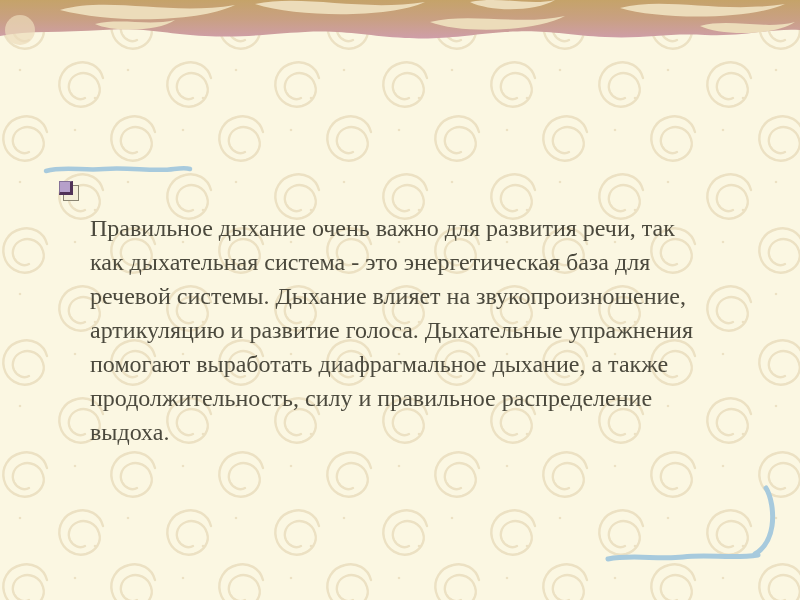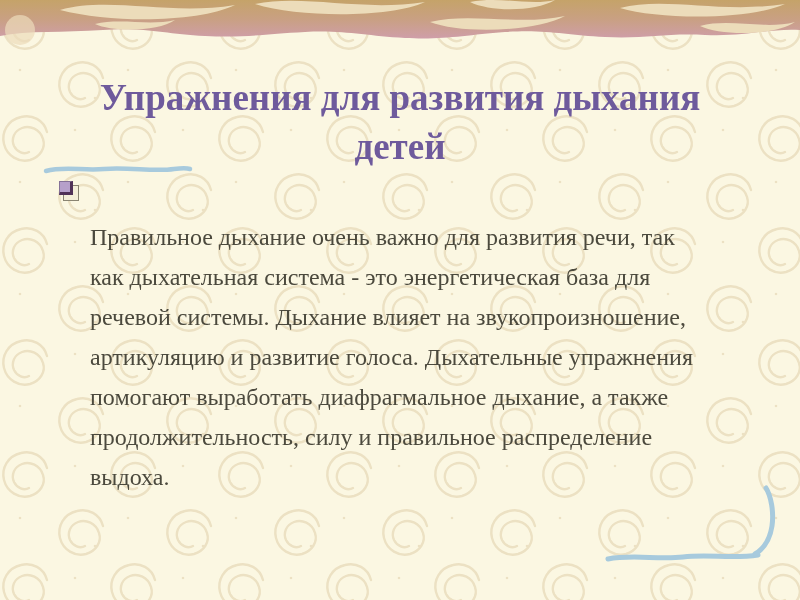--- a/index.html
+++ b/index.html
@@ -7,21 +7,21 @@
        font-family:"Liberation Serif", serif;}
   .slide{position:relative;width:800px;height:600px;overflow:hidden;
          background:var(--background,#fbf7e2);}
   .pattern-layer{position:absolute;left:0;top:0;width:800px;height:600px;}
   .band-layer{position:absolute;left:0;top:0;width:800px;height:48px;}
   .slide-title{position:absolute;left:0;top:48px;width:800px;padding:0 60px;
                box-sizing:border-box;text-align:center;
                font-size:37px;font-weight:bold;line-height:49px;
                color:var(--title-color,#6e5a9c);}
   .body-block{position:absolute;left:90px;top:177px;width:680px;
-              font-size:24px;line-height:40px;
+              font-size:24px;line-height:34px;
               color:var(--body-text-color,#4b493d);}
   .para{white-space:pre-line;}
   .para-first{position:relative;}
   .bullet{position:absolute;left:-31px;top:4px;width:20px;height:20px;}
   .bullet-back{position:absolute;right:0;bottom:0;width:14px;height:14px;
                background:var(--bullet-face,#f4eed8);
                border:1px solid #8a8472;}
   .bullet-front{position:absolute;left:0;top:0;width:10px;height:10px;
                 background:var(--bullet-lavender,#b6a0ca);
                 border-top:1px solid #857298;
@@ -70,21 +70,20 @@
       <path d="M255,4 C305,-6 360,12 425,2 C390,18 300,18 255,4 Z"></path>
       <path d="M430,22 C470,12 520,26 565,16 C535,32 460,34 430,22 Z"></path>
       <path d="M470,2 C500,-4 530,6 555,0 C535,12 490,12 470,2 Z"></path>
       <path d="M620,8 C665,-4 720,14 785,4 C750,20 660,20 620,8 Z"></path>
       <path d="M700,26 C730,18 765,30 795,22 C775,36 720,36 700,26 Z"></path>
       <path d="M95,24 C120,18 150,26 175,20 C158,32 112,32 95,24 Z"></path>
       <circle cx="20" cy="30" r="15" opacity="0.7"></circle>
     </g>
   </svg>
 
-  <h1 class="slide-title">Упражнения для развития дыхания детей</h1>
 
   <svg class="brush brush-top-left" width="152" height="16" xmlns="http://www.w3.org/2000/svg">
     <path d="M4,9 C22,4 42,9 62,7 C88,5 112,10 132,7 C140,6 145,6 148,7" fill="none" style="stroke:var(--accent-blue,#a7cadd)" stroke-width="4.5" stroke-linecap="round"></path>
   </svg>
 
   <div class="body-block">
     <div class="para para-first">
       <span class="bullet">
         <span class="bullet-back"></span>
         <span class="bullet-front"></span>

